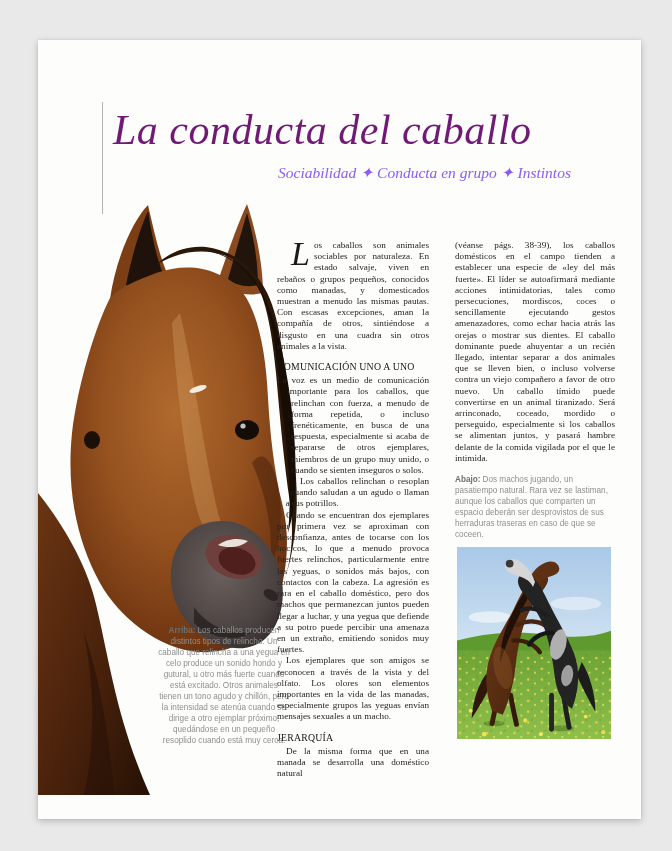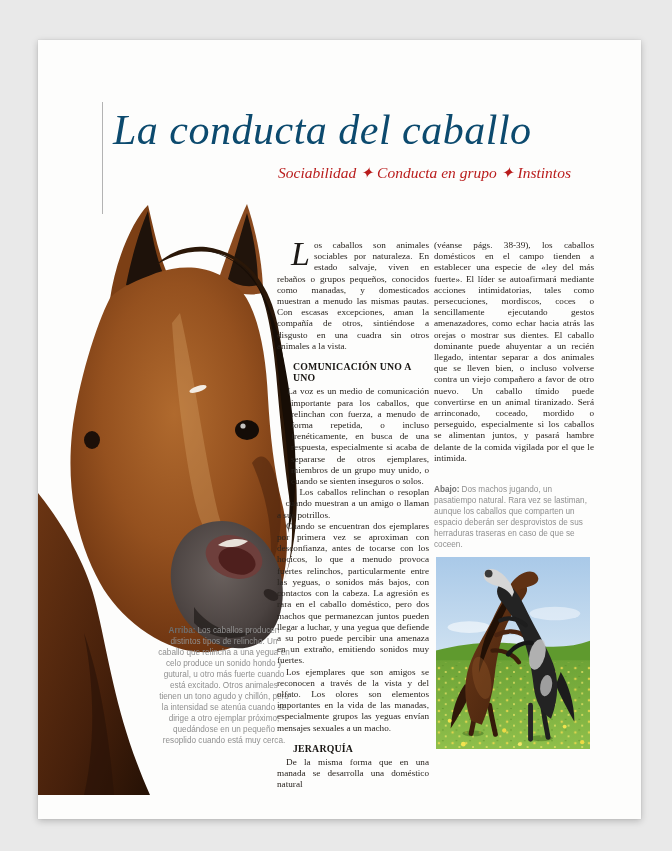--- a/index.html
+++ b/index.html
@@ -2,42 +2,42 @@
 <html><head>
 <meta charset="utf-8">
 <style>
   * { margin:0; padding:0; box-sizing:border-box; }
   html,body { width:672px; height:851px; background:#e9e9e9; overflow:hidden;
               font-family:"Liberation Serif", serif; }
   .page { position:absolute; left:38px; top:40px; width:603px; height:779px;
           background:#fdfdfc; box-shadow:0 2px 7px rgba(0,0,0,.22), 0 0 1px rgba(0,0,0,.15); }
   .title-rule { position:absolute; left:64px; top:62px; width:1px; height:112px; background:#b3b3b3; }
   .page-title { position:absolute; left:75px; top:66px; font-style:italic; font-size:42px;
-                color:#0c4a6e; letter-spacing:.5px; white-space:nowrap; }
+                color:#701a75; letter-spacing:.5px; white-space:nowrap; }
   .page-subtitle { position:absolute; left:240px; top:122px; font-style:italic; font-size:15.5px;
-                   line-height:21px; color:#b91c1c; white-space:nowrap; }
+                   line-height:21px; color:#8b5cf6; white-space:nowrap; }
   
   .col { position:absolute; top:200px; font-size:9.2px; line-height:11.2px; color:#29241f;
          text-align:justify; }
   .col-mid { left:239px; width:152px; height:556px; }
-  .col-right { left:396px; width:160px; height:556px; }
+  .col-right { left:417px; width:160px; height:556px; }
   .col p { text-indent:9px; }
   .col p.flush { text-indent:0; }
   .dropcap { float:left; font-style:italic; font-size:34px; line-height:26px;
              padding:1px 4px 0 0; color:#1d1a17; }
-  h3.sec { font-size:9.8px; font-weight:bold; letter-spacing:.2px; color:#181512;
-           margin:9px 16px 3px; text-align:left; }
+  h3.sec { font-size:9.8px; font-weight:normal; letter-spacing:.2px; color:#181512;
+           margin:9px 0 3px; text-align:left; }
   .muzzle-spacer { float:left; width:14px; height:95px; margin-top:318px;
                    shape-outside:ellipse(16px 55px at 0% 50%); shape-margin:3px; }
   
   .caption { font-family:"Liberation Sans", sans-serif; font-size:8.2px; line-height:11px;
              color:#8f8f8f; text-align:left; text-indent:0; }
   .cap-lead { font-weight:bold; color:#6e6e6e; margin-right:2px; }
   .caption-left { position:absolute; left:104px; top:585px; width:132px; text-align:center;margin-left:16px; }
-  .caption-right { margin-top:20px; margin-bottom:7px; }
+  .caption-right { margin-top:10px; margin-bottom:7px; }
   
   .horse-photo { position:absolute; left:0; top:163px; width:260px; height:592px; }
   .two-horses { display:block; width:158px; height:192px; }
 </style>
 </head>
 <body>
 
 <div class="page">
 
   <div class="title-rule"></div>
@@ -108,21 +108,21 @@
     <span class="cap-lead">Arriba:</span><span>Los caballos producen distintos tipos de relincho. Un caballo que relincha a una yegua en celo produce un sonido hondo y gutural, u otro más fuerte cuando está excitado. Otros animales tienen un tono agudo y chillón, pero la intensidad se atenúa cuando se dirige a otro ejemplar próximo, quedándose en un pequeño resoplido cuando está muy cerca.</span>
   </div>
 
   <div class="col col-mid">
     <div class="muzzle-spacer"></div>
     <p class="flush">
       <span class="dropcap">L</span><span>os caballos son animales sociables por naturaleza. En estado salvaje, viven en rebaños o grupos pequeños, conocidos como manadas, y domesticados muestran a menudo las mismas pautas. Con escasas excepciones, aman la compañía de otros, sintiéndose a disgusto en una cuadra sin otros animales a la vista.</span>
     </p>
     <h3 class="sec">COMUNICACIÓN UNO A UNO</h3>
     <p class="flush">La voz es un medio de comunicación importante para los caballos, que relinchan con fuerza, a menudo de forma repetida, o incluso frenéticamente, en busca de una respuesta, especialmente si acaba de separarse de otros ejemplares, miembros de un grupo muy unido, o cuando se sienten inseguros o solos.</p>
-    <p>Los caballos relinchan o resoplan cuando muestran a un amigo o llaman a sus potrillos.</p>
+    <p>Los caballos relinchan o resoplan cuando saludan a un agudo o llaman a sus potrillos.</p>
     <p>Cuando se encuentran dos ejemplares por primera vez se aproximan con desconfianza, antes de tocarse con los hocicos, lo que a menudo provoca fuertes relinchos, particularmente entre las yeguas, o sonidos más bajos, con contactos con la cabeza. La agresión es rara en el caballo doméstico, pero dos machos que permanezcan juntos pueden llegar a luchar, y una yegua que defiende a su potro puede percibir una amenaza en un extraño, emitiendo sonidos muy fuertes.</p>
     <p>Los ejemplares que son amigos se reconocen a través de la vista y del olfato. Los olores son elementos importantes en la vida de las manadas, especialmente grupos las yeguas envían mensajes sexuales a un macho.</p>
     <h3 class="sec">JERARQUÍA</h3>
     <p>De la misma forma que en una manada se desarrolla una doméstico natural</p>
   </div>
 
   <div class="col col-right">
     <p class="flush">(véanse págs. 38-39), los caballos domésticos en el campo tienden a establecer una especie de «ley del más fuerte». El líder se autoafirmará mediante acciones intimidatorias, tales como persecuciones, mordiscos, coces o sencillamente ejecutando gestos amenazadores, como echar hacia atrás las orejas o mostrar sus dientes. El caballo dominante puede ahuyentar a un recién llegado, intentar separar a dos animales que se lleven bien, o incluso volverse contra un viejo compañero a favor de otro nuevo. Un caballo tímido puede convertirse en un animal tiranizado. Será arrinconado, coceado, mordido o perseguido, especialmente si los caballos se alimentan juntos, y pasará hambre delante de la comida vigilada por el que le intimida.</p>
 
     <div class="caption caption-right">

